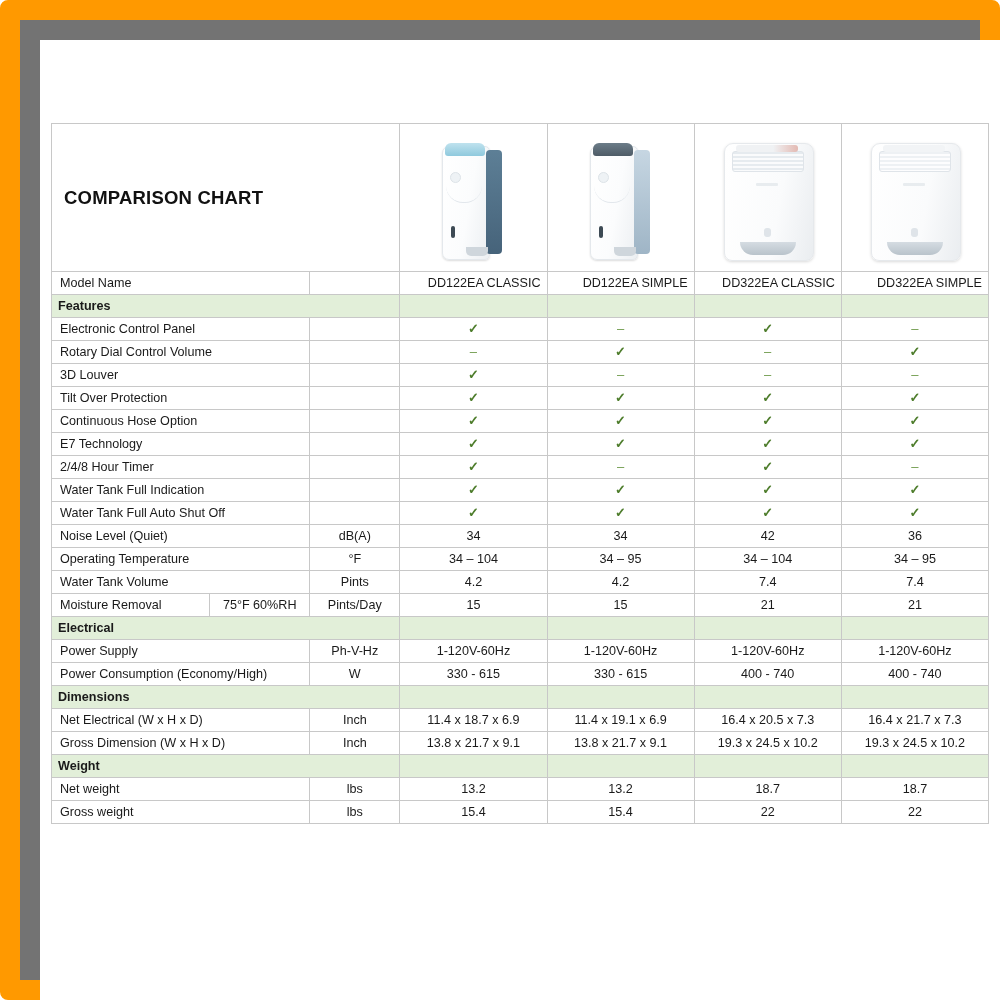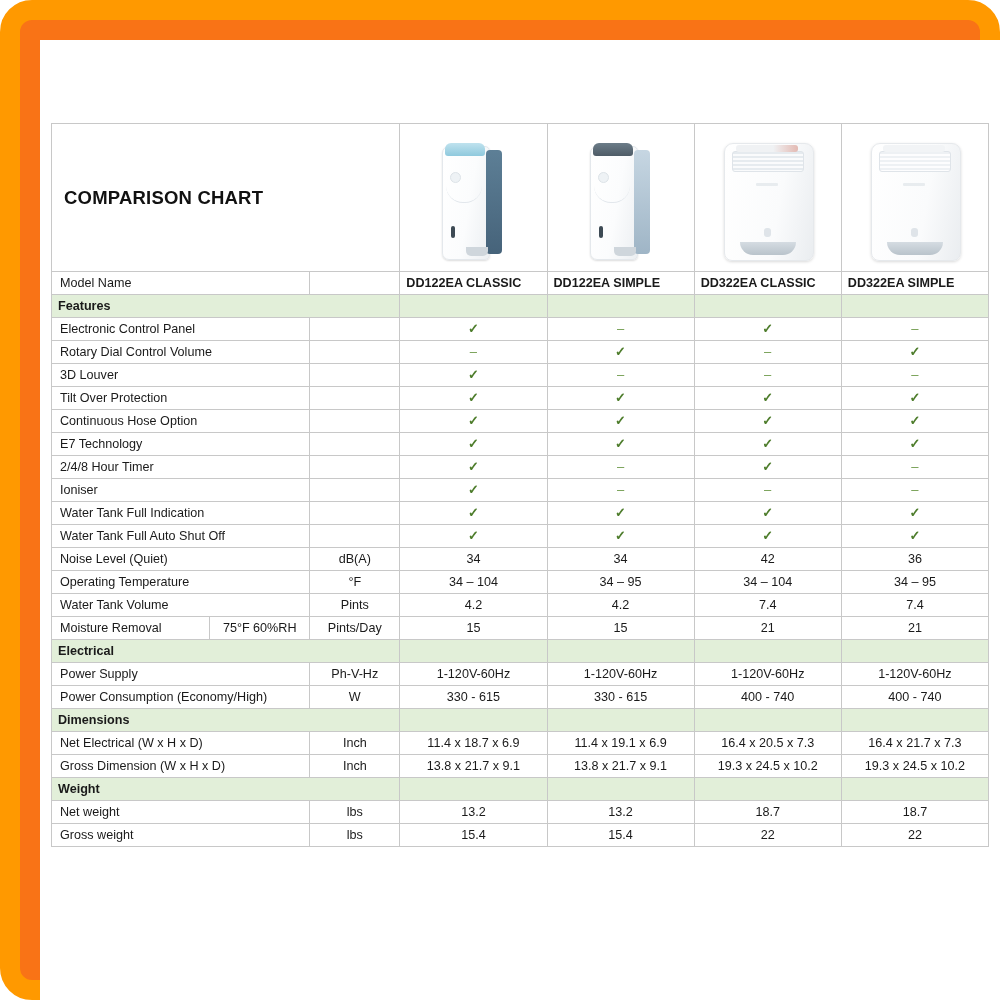--- a/index.html
+++ b/index.html
@@ -14,22 +14,22 @@
     overflow: hidden;
   }
 
   
   #frame {
     position: absolute;
     left: 0; top: 0;
     width: 1000px; height: 1000px;
     box-sizing: border-box;
     border: 20px solid #FF9900;
-    border-radius: 32px;
-    background: #f97316;
+    border-radius: 8px;
+    background: #737373;
   }
 
   #page {
     position: absolute;
     left: 20px; top: 20px;
     width: 960px; height: 960px;
     background: #ffffff;
     overflow: hidden;
   }
 
@@ -87,22 +87,22 @@
     align-items: center;
     justify-content: center;
   }
 
   
   .model-name {
     text-align: left;
     font-size: 12.6px;
   }
   .model-val {
-    text-align: left;
-    font-weight: bold;
+    text-align: right;
+    font-weight: normal;
     font-size: 12.4px;
     color: #111111;
   }
 
   
   .section-row td {
     background: #E2EFD9;
     font-weight: bold;
     font-size: 12.6px;
     color: #222222;
@@ -359,28 +359,20 @@
           </tr>
           <tr>
             <td class="feat-label" colspan="2">2/4/8 Hour Timer</td>
             <td class="unit-cell"></td>
             <td class="val-cell"><span class="mark">✓</span></td>
             <td class="val-cell"><span class="mark dash">–</span></td>
             <td class="val-cell"><span class="mark">✓</span></td>
             <td class="val-cell"><span class="mark dash">–</span></td>
           </tr>
           <tr>
-            <td class="feat-label" colspan="2">Ioniser</td>
-            <td class="unit-cell"></td>
-            <td class="val-cell"><span class="mark">✓</span></td>
-            <td class="val-cell"><span class="mark dash">–</span></td>
-            <td class="val-cell"><span class="mark dash">–</span></td>
-            <td class="val-cell"><span class="mark dash">–</span></td>
-          </tr>
-          <tr>
             <td class="feat-label" colspan="2">Water Tank Full Indication</td>
             <td class="unit-cell"></td>
             <td class="val-cell"><span class="mark">✓</span></td>
             <td class="val-cell"><span class="mark">✓</span></td>
             <td class="val-cell"><span class="mark">✓</span></td>
             <td class="val-cell"><span class="mark">✓</span></td>
           </tr>
           <tr>
             <td class="feat-label" colspan="2">Water Tank Full Auto Shut Off</td>
             <td class="unit-cell"></td>

